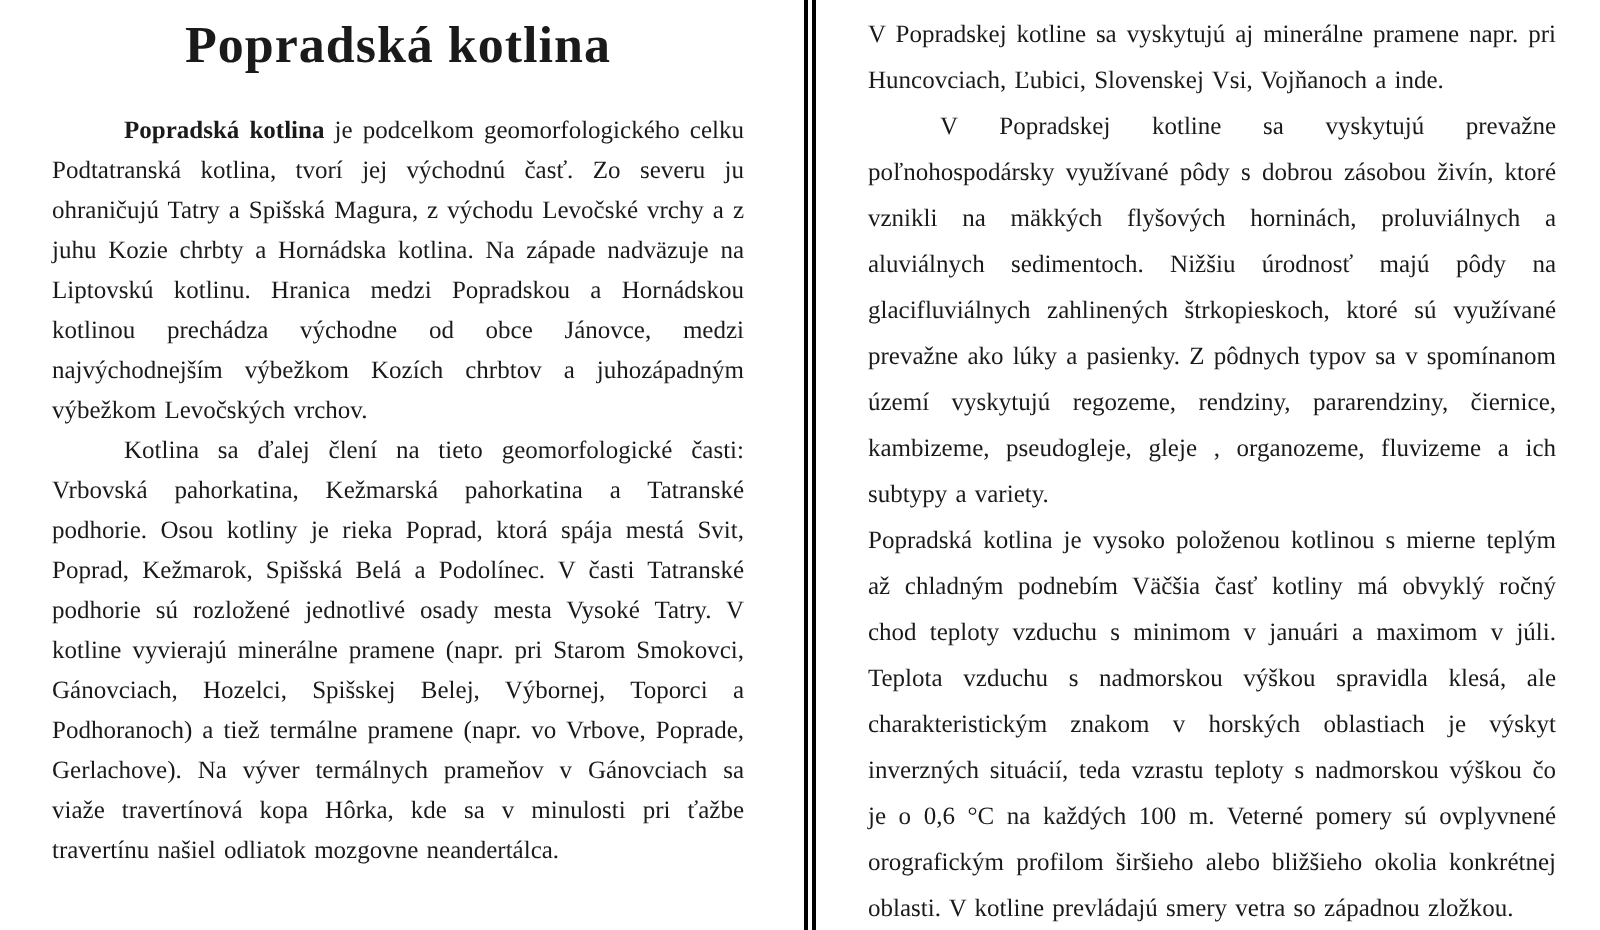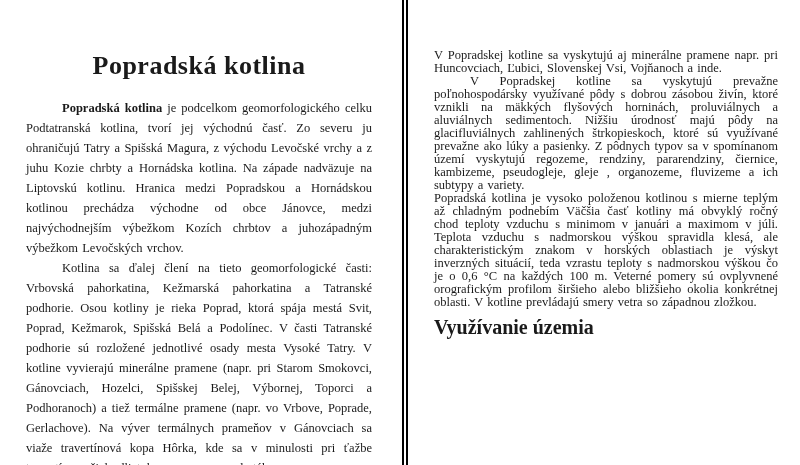--- a/index.html
+++ b/index.html
@@ -13,21 +13,20 @@
     background: var(--bg, #ffffff);
     color: var(--text, #1a1a1a);
     font-family: "Liberation Serif", serif;
     overflow: hidden;
   }
   .page {
     position: absolute;
     top: 0;
     bottom: 4px;
     background: var(--bg, #ffffff);
-    margin-top: 43px;
   }
   .page-left {
     left: 0;
     width: 402px;
   }
   .page-right {
     left: 408px;
     right: 0;
   }
   .divider {
@@ -55,21 +54,21 @@
     letter-spacing: 0.5px;
   }
   .para {
     margin: 0;
     text-align: justify;
     font-size: 12.5px;
     line-height: 20px;
     word-spacing: 1px;
   }
   .page-right .para {
-    line-height: 13px;
+    line-height: 23px;
   }
   .para.indent {
     text-indent: 36px;
   }
   .para b {
     font-weight: bold;
   }
   .section-heading {
     font-size: 20px;
     font-weight: bold;

